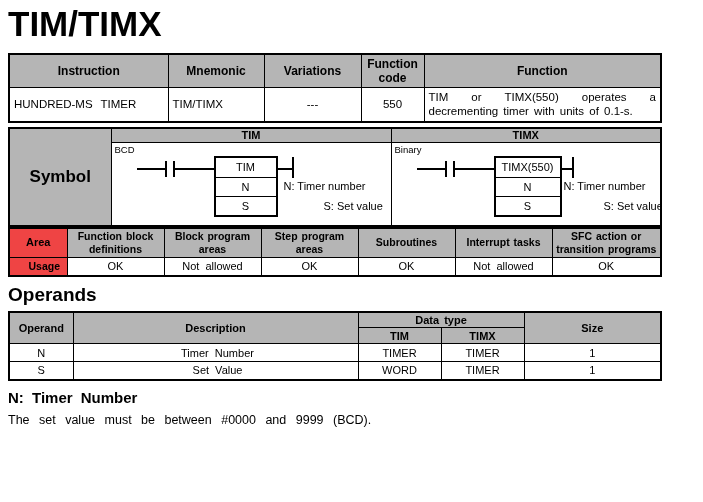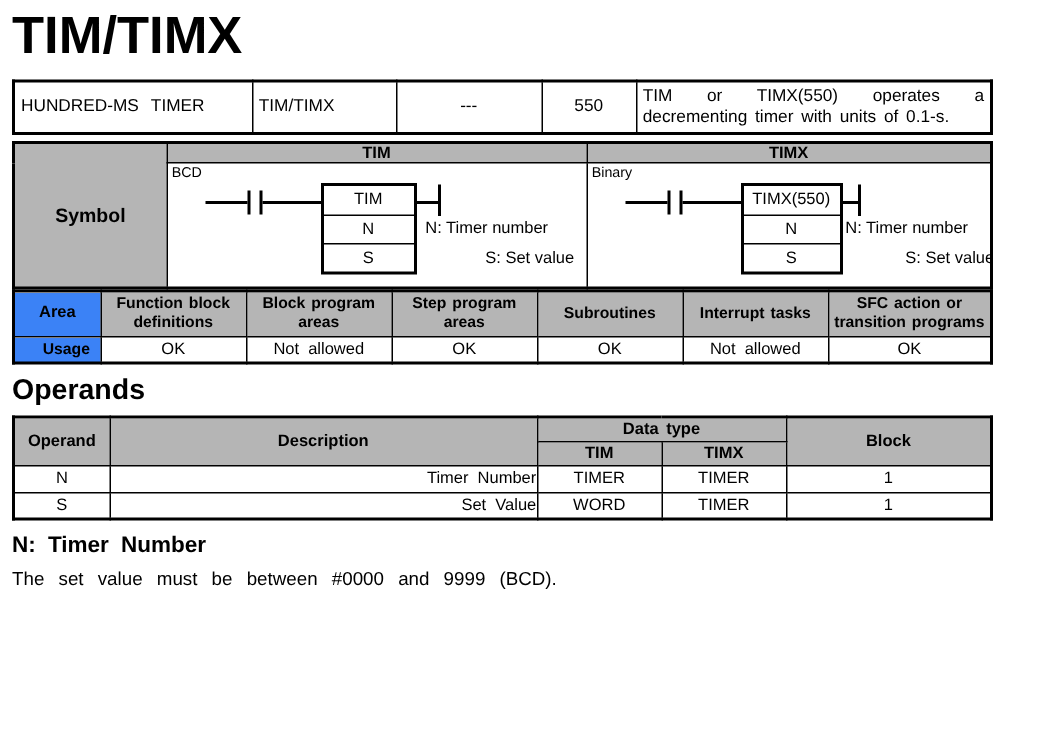--- a/index.html
+++ b/index.html
@@ -35,21 +35,21 @@
   
   .insttab th { font-size: 12px; height: 33px; padding: 2px; word-spacing: 1px; }
   .insttab td { font-size: 11.5px; height: 35px; padding: 2px 4px; vertical-align: middle; }
   .insttab td.ctr { text-align: center; }
   .insttab td.fn { text-align: justify; word-spacing: 2px; line-height: 1.25; }
   .insttab { margin-bottom: 4px; }
   td.wsp { word-spacing: 5px; margin-top: 33px; }
 
   
   .symtab th.strip { font-size: 11px; height: 14px; padding: 0; }
-  .symtab th.symlabel { font-size: 13px; }
+  .symtab th.symlabel { font-size: 17px; }
   .symtab td.symbody { padding: 0; vertical-align: top; background: #fff; }
   .ladder { position: relative; height: 82px; font-size: 11px; }
   .mode { position: absolute; top: 1px; left: 3px; font-size: 9.5px; }
   .hline { position: absolute; top: 25px; height: 2px; background: #000; }
   .seg1 { left: 25px; width: 28px; }
   .seg2 { left: 63px; width: 39px; }
   .seg3 { left: 166px; width: 14px; }
   .vbar { position: absolute; width: 2px; background: #000; }
   .c1 { left: 53px; top: 18px; height: 16px; }
   .c2 { left: 61px; top: 18px; height: 16px; }
@@ -60,43 +60,50 @@
   .timx .opbox { width: 68px; }
   .timx .seg3 { left: 170px; width: 10px; }
   .opdesc { position: absolute; left: 172px; font-size: 11px; white-space: nowrap; }
   .d1 { top: 37px; } .d2 { top: 57px; padding-left: 40px; }
 
   
   .areatab th { font-size: 10.5px; word-spacing: 1px; padding-left: 12px; }
   .areatab tr.hdr th { height: 30px; padding: 1px; line-height: 1.25; }
   .areatab tr.hdr th.rowlab { font-size: 11px; }
   .areatab td { font-size: 11px; height: 18px; text-align: center; word-spacing: 3px; }
-  .areatab th.rowlab { background: #3b82f6; }
+  .areatab th.rowlab { background: #ef4444; }
 
   
   .opertab th { font-size: 11px; height: 16px; padding: 0 2px; word-spacing: 2px; }
   .opertab td { font-size: 11px; height: 18px; text-align: center; }
-  .opertab td.desc { text-align: right; padding-left: 4px; word-spacing: 3px; }
+  .opertab td.desc { text-align: center; padding-left: 4px; word-spacing: 3px; }
 </style>
 </head>
 <body>
 
 <div class="page">
 
   <h1 class="title">TIM/TIMX</h1>
 
   <table class="insttab bordered">
     <colgroup>
         <col style="width:159px">
         <col style="width:96px">
         <col style="width:97px">
         <col style="width:63px">
         <col style="width:237px">
       </colgroup>
     <tbody>
+        <tr>
+      <th>Instruction</th>
+      <th>Mnemonic</th>
+      <th>Variations</th>
+      <th>Function code</th>
+      <th>Function</th>
+    </tr>
     <tr>
       <td class="wsp">HUNDRED-MS TIMER</td>
       <td>TIM/TIMX</td>
       <td class="ctr">---</td>
       <td class="ctr">550</td>
       <td class="fn">TIM or TIMX(550) operates a decrementing timer with units of 0.1-s.</td>
     </tr>
   </tbody>
     </table>
 
@@ -194,21 +201,21 @@
         <col style="width:285px">
         <col style="width:83px">
         <col style="width:83px">
         <col style="width:137px">
       </colgroup>
     <tbody>
         <tr>
       <th rowspan="2">Operand</th>
       <th rowspan="2">Description</th>
       <th colspan="2">Data type</th>
-      <th rowspan="2">Block</th>
+      <th rowspan="2">Size</th>
     </tr>
     <tr>
       <th>TIM</th>
       <th>TIMX</th>
     </tr>
     <tr>
       <td>N</td>
       <td class="desc">Timer Number</td>
       <td>TIMER</td>
       <td>TIMER</td>

